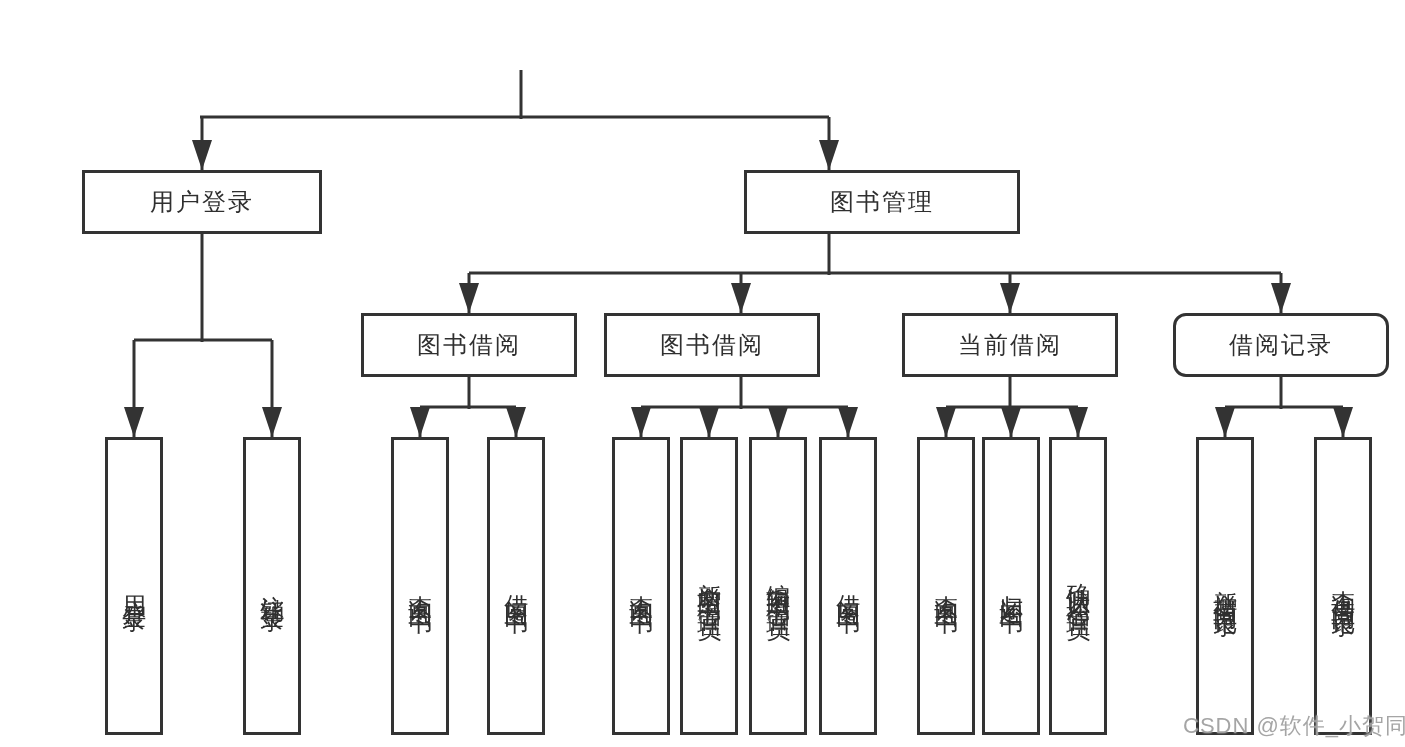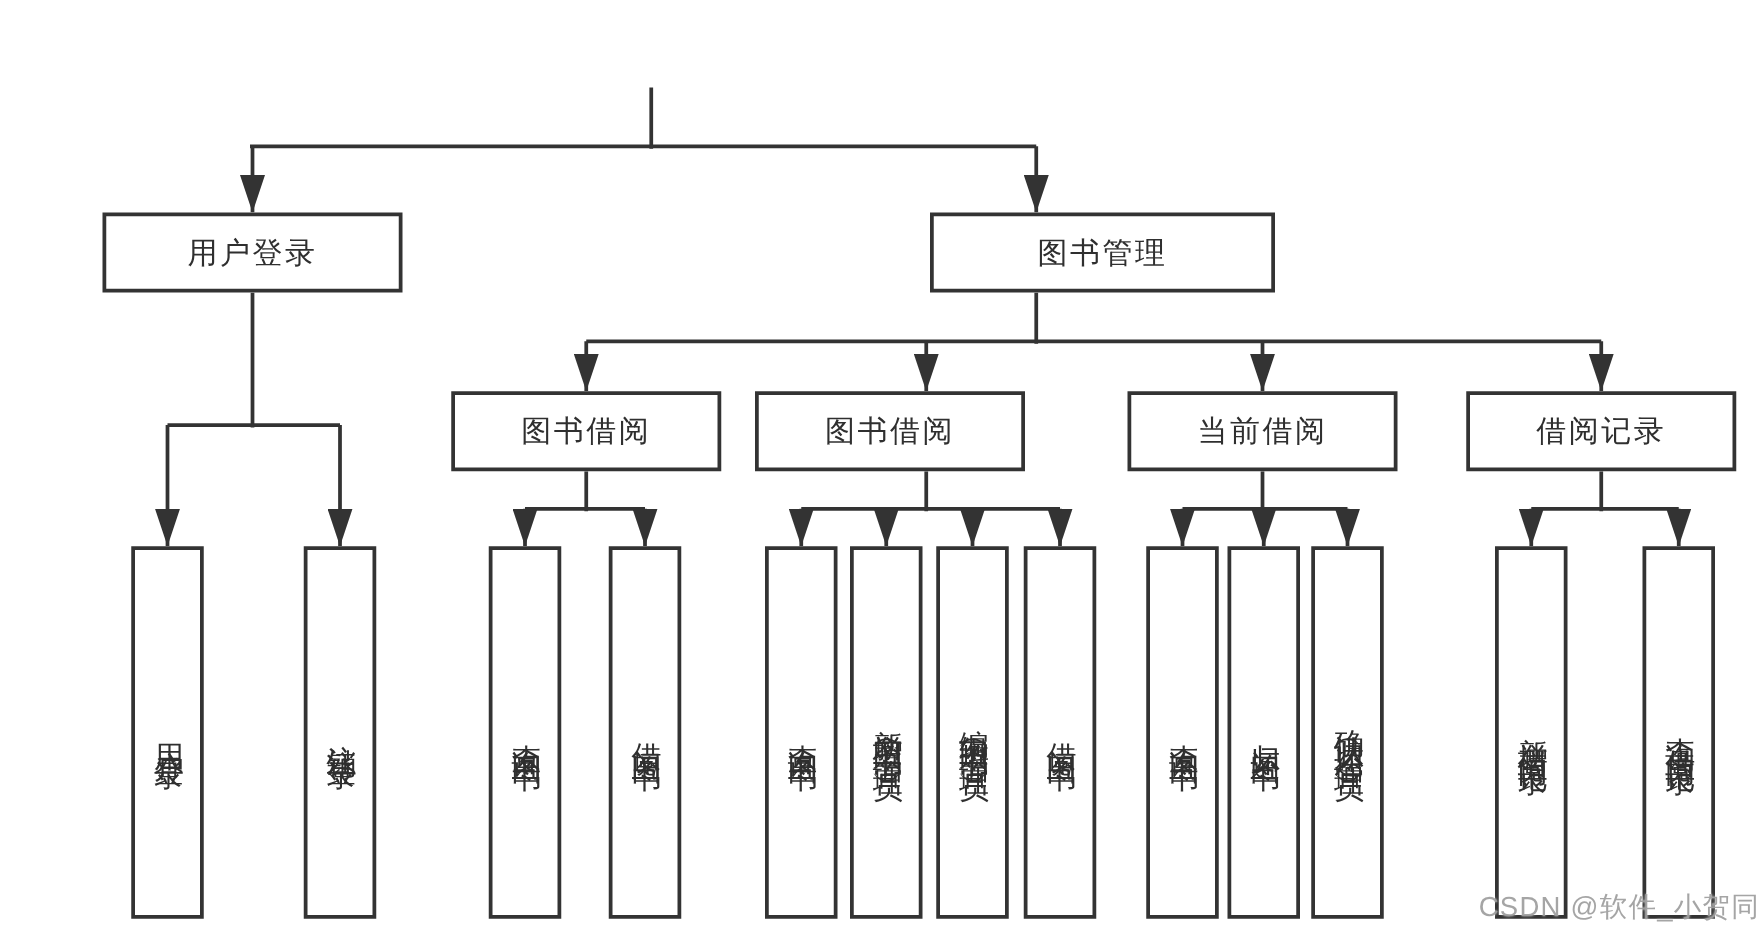--- a/index.html
+++ b/index.html
@@ -46,21 +46,21 @@
   
   .n-root   { left: 20px;   top: 13px;  width: 1002px; height: 57px; }
   
   .n-login  { left: 82px;   top: 170px; width: 240px;  height: 64px; }
   .n-mgmt   { left: 744px;  top: 170px; width: 276px;  height: 64px; font-family: Liberation Serif, serif; }
   
   .n-l3     { top: 313px; width: 216px; height: 64px; }
   .n-rec    { left: 361px; }
   .n-borrow { left: 604px; }
   .n-cur    { left: 902px; font-family: Liberation Serif, serif; }
-  .n-log    { left: 1173px; }
+  .n-log    { left: 1173px; border-radius: 13px; }
   
   .leaf     { top: 437px; width: 58px; height: 298px; }
   .x1  { left: 105px; }
   .x2  { left: 243px; }
   .x3  { left: 391px; }
   .x4  { left: 487px; }
   .x5  { left: 612px; }
   .x6  { left: 680px; }
   .x7  { left: 749px; }
   .x8  { left: 819px; }

